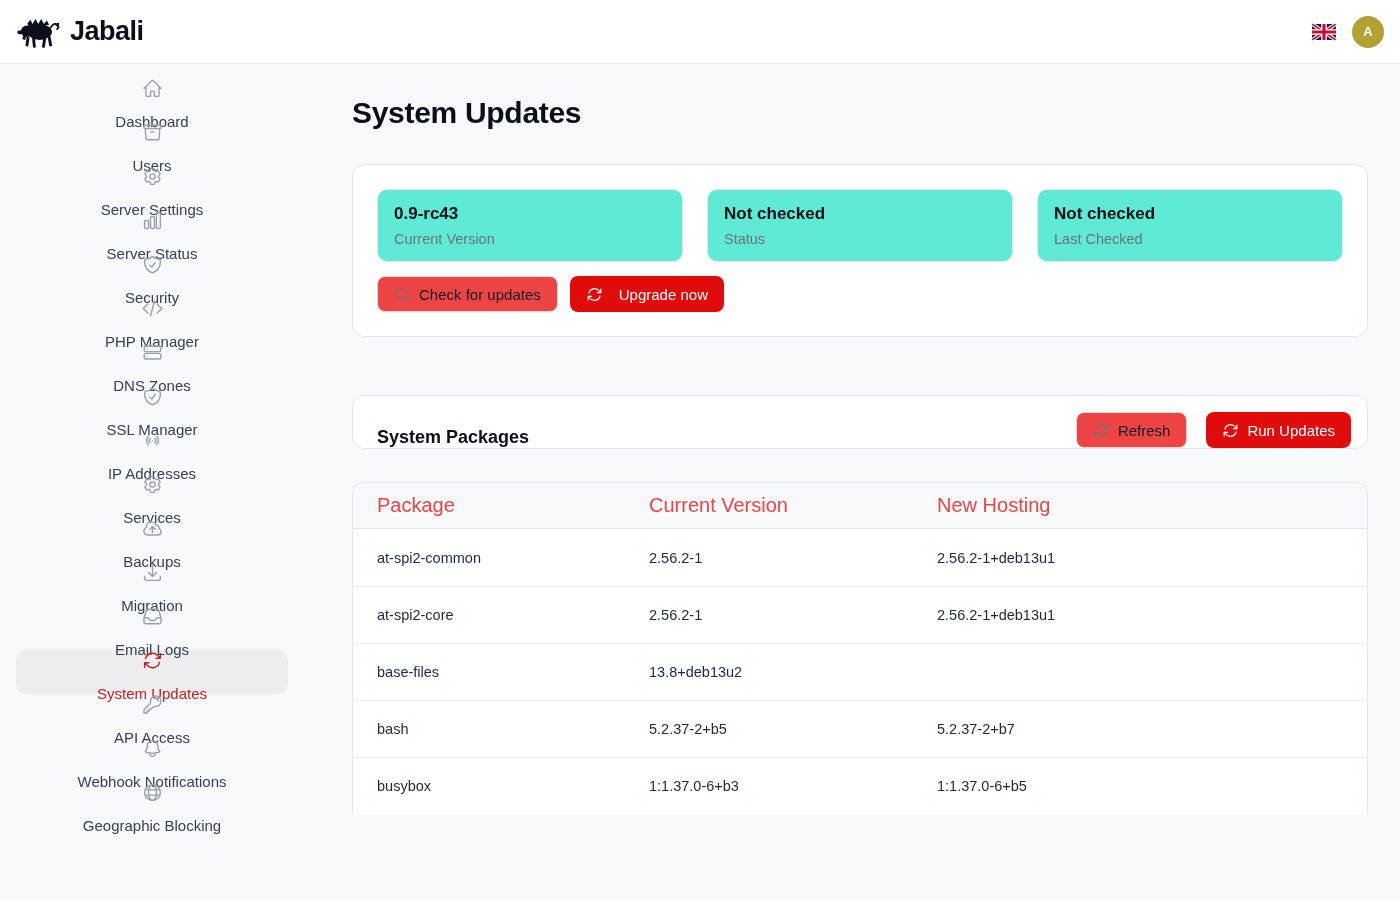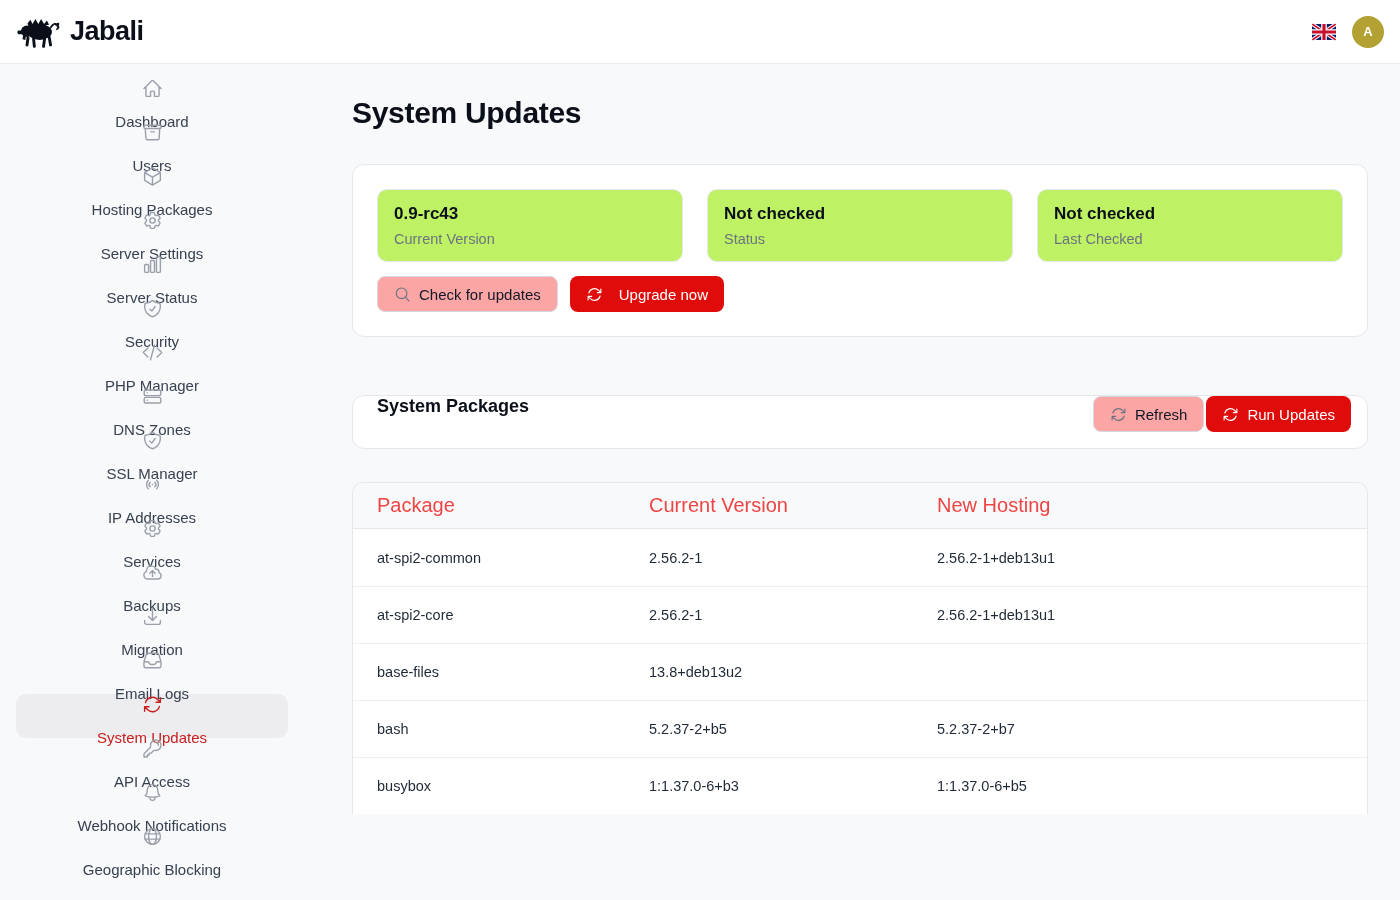--- a/index.html
+++ b/index.html
@@ -40,40 +40,40 @@
   .page-title { font-size: 30px; font-weight: 800; letter-spacing: -0.3px; margin-top: 32px; color: #0b0f19; }
   .card {
     background: #ffffff; border: 1px solid #e5e7eb; border-radius: 12px;
   }
   .panel-card { margin-top: 34px; }
   .card-head { padding: 22px 24px; border-bottom: 1px solid #e9eaec; }
   .card-title { font-size: 18px; font-weight: 700; color: #0b0f19; }
   .card-sub { font-size: 15px; color: #6b7280; margin-top: 8px; }
   .card-body { padding: 24px; }
   .stats { display: grid; grid-template-columns: repeat(3, 1fr); gap: 24px; }
-  .stat-box { border: 1px solid #e5e7eb; border-radius: 10px; padding: 14px 16px; background: #bef264; }
+  .stat-box { border: 1px solid #e5e7eb; border-radius: 10px; padding: 14px 16px; background: #5eead4; }
   .stat-value { font-size: 17px; font-weight: 700; color: #0b0f19; }
   .stat-label { font-size: 14.5px; color: #6b7280; margin-top: 7px; }
   .actions { display: flex; gap: 12px; margin-top: 14px; }
   .btn {
     display: inline-flex; align-items: center; gap: 8px; height: 36px;
     padding: 0 16px; border-radius: 8px; font-size: 15px; font-weight: 500;
     cursor: pointer; font-family: inherit;
   }
   .btn .btn-icon { width: 17px; height: 17px; display: flex; }
   .btn .btn-icon svg { width: 100%; height: 100%; }
-  .btn-outline { background: #fca5a5; border: 1px solid #d6d9de; color: #111827; }
+  .btn-outline { background: #ef4444; border: 1px solid #d6d9de; color: #111827; }
   .btn-outline .btn-icon { color: #6b7280; }
   .btn-red { border: none; color: #ffffff; }
   .pkg-head-card {
-    margin-top: 58px; height: 54px; display: flex; align-items: flex-start;
+    margin-top: 58px; height: 54px; display: flex; align-items: flex-end;
     justify-content: space-between; padding: 0 16px 0 24px;
   }
   .pkg-title { font-size: 18px; font-weight: 700; color: #0b0f19; }
-  .pkg-actions { display: flex; gap: 2px; }
+  .pkg-actions { display: flex; gap: 19px; }
   .table-card { margin-top: 33px; overflow: hidden; border-radius: 12px 12px 0 0; border-bottom: none; }
   .t-head {
     display: grid; grid-template-columns: 272px 288px 1fr;
     background: #f8f9fa; border-bottom: 1px solid #e5e7eb; height: 46px; align-items: center;
   }
   .t-head .t-cell { font-weight: 400; font-size: 20px; color: #ef4444; }
   .t-row {
     display: grid; grid-template-columns: 272px 288px 1fr;
     height: 57px; align-items: center; background: #fff;
   }
@@ -129,28 +129,20 @@
         <span class="nav-icon">
           <svg viewBox="0 0 24 24" fill="none" stroke="currentColor" stroke-width="1.6" stroke-linecap="round" stroke-linejoin="round">
             <path d="M20.25 7.5l-.62 10.63a2.25 2.25 0 01-2.25 2.12H6.62a2.25 2.25 0 01-2.25-2.12L3.75 7.5M10 11.25h4M3.38 7.5h17.25c.62 0 1.12-.5 1.12-1.13v-1.5c0-.62-.5-1.12-1.13-1.12H3.38c-.62 0-1.13.5-1.13 1.13v1.5c0 .62.5 1.12 1.13 1.12z"></path>
           </svg>
         </span>
         <span>Users</span>
       </div>
       <div class="nav-item">
         <span class="nav-icon">
           <svg viewBox="0 0 24 24" fill="none" stroke="currentColor" stroke-width="1.6" stroke-linecap="round" stroke-linejoin="round">
-            <path d="M21 7.5l-9-5.25L3 7.5m18 0l-9 5.25m9-5.25v9l-9 5.25M3 7.5l9 5.25M3 7.5v9l9 5.25m0-9v9"></path>
-          </svg>
-        </span>
-        <span>Hosting Packages</span>
-      </div>
-      <div class="nav-item">
-        <span class="nav-icon">
-          <svg viewBox="0 0 24 24" fill="none" stroke="currentColor" stroke-width="1.6" stroke-linecap="round" stroke-linejoin="round">
             <path d="M9.59 3.94c.09-.54.56-.94 1.11-.94h2.59c.55 0 1.02.4 1.11.94l.21 1.28c.06.37.31.69.65.87l.22.13c.32.2.72.26 1.08.12l1.21-.45c.52-.2 1.1.01 1.37.49l1.3 2.25c.27.48.16 1.08-.26 1.43l-1 .83c-.29.24-.44.61-.43.99v.26c-.01.38.14.75.43.99l1 .83c.42.35.53.95.26 1.43l-1.3 2.25c-.27.48-.85.68-1.37.49l-1.21-.45c-.36-.13-.75-.07-1.08.12l-.22.13c-.33.18-.58.5-.65.87l-.21 1.28c-.09.54-.56.94-1.11.94h-2.59c-.55 0-1.02-.4-1.11-.94l-.21-1.28a1.12 1.12 0 00-.65-.87l-.22-.13a1.13 1.13 0 00-1.08-.12l-1.21.45c-.52.2-1.1-.01-1.37-.49l-1.3-2.25a1.13 1.13 0 01.26-1.43l1-.83c.29-.24.44-.61.43-.99v-.26c.01-.38-.14-.75-.43-.99l-1-.83a1.13 1.13 0 01-.26-1.43l1.3-2.25c.27-.48.85-.68 1.37-.49l1.21.45c.36.13.75.07 1.08-.12l.22-.13c.33-.18.58-.5.65-.87l.21-1.28z"></path>
             <path d="M15 12a3 3 0 11-6 0 3 3 0 016 0z"></path>
           </svg>
         </span>
         <span>Server Settings</span>
       </div>
       <div class="nav-item">
         <span class="nav-icon">
           <svg viewBox="0 0 24 24" fill="none" stroke="currentColor" stroke-width="1.6" stroke-linecap="round" stroke-linejoin="round">
             <path d="M3 13.13c0-.62.5-1.13 1.13-1.13h2.25c.62 0 1.12.5 1.12 1.13v6.75c0 .62-.5 1.12-1.13 1.12H4.13C3.5 21 3 20.5 3 19.88v-6.75zM9.75 8.63c0-.62.5-1.13 1.13-1.13h2.25c.62 0 1.12.5 1.12 1.13v11.25c0 .62-.5 1.12-1.13 1.12h-2.25c-.62 0-1.12-.5-1.12-1.13V8.63zM16.5 4.13c0-.62.5-1.13 1.13-1.13h2.25c.62 0 1.12.5 1.12 1.13v15.75c0 .62-.5 1.12-1.13 1.12h-2.25c-.62 0-1.12-.5-1.12-1.13V4.13z"></path>

